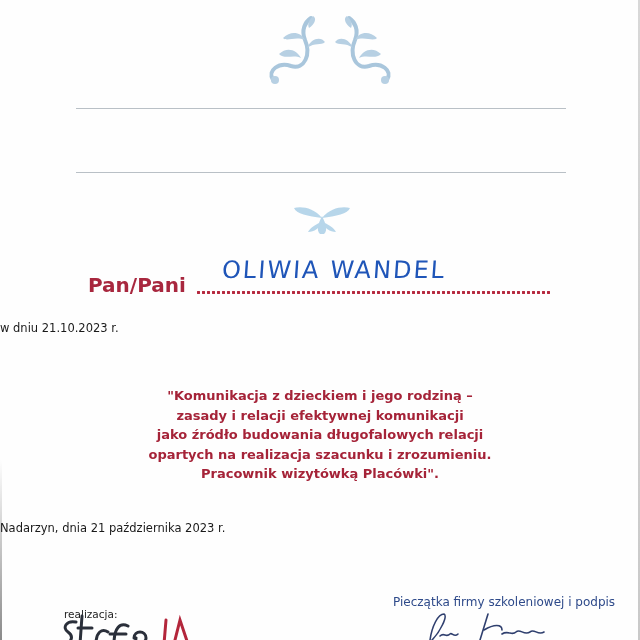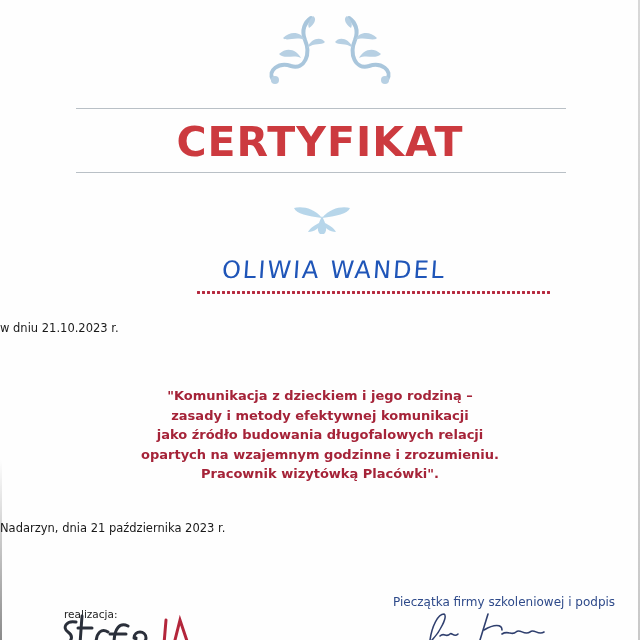--- a/index.html
+++ b/index.html
@@ -109,45 +109,45 @@
       <path d="M90 26 C 100 22, 108 28, 112 24 C 104 16, 94 18, 90 26 Z"></path>
       <path d="M94 44 C 102 40, 110 46, 116 40 C 108 32, 98 36, 94 44 Z"></path>
       <path d="M88 34 C 80 28, 74 32, 70 28 C 74 22, 84 24, 88 34 Z"></path>
       <path d="M86 14 C 80 10, 78 4, 82 2 C 86 6, 88 10, 86 14 Z"></path>
       <circle cx="10" cy="66" r="4"></circle>
       <circle cx="120" cy="66" r="4"></circle>
     </g>
   </svg>
 
   <div class="rule top"></div>
-  <div class="title">CERTYFIKAT</div>
   <div class="rule bottom"></div>
 
   <svg class="ornament-mid" viewBox="0 0 64 40">
     <g fill="#b7d6ea">
       <path d="M32 22 C 24 12, 12 10, 4 12 C 6 18, 18 20, 32 22 Z"></path>
       <path d="M32 22 C 40 12, 52 10, 60 12 C 58 18, 46 20, 32 22 Z"></path>
       <path d="M32 20 C 28 28, 26 34, 30 38 L 34 38 C 38 34, 36 28, 32 20 Z"></path>
       <path d="M32 26 C 26 28, 20 32, 18 36 C 24 36, 30 32, 32 26 Z"></path>
       <path d="M32 26 C 38 28, 44 32, 46 36 C 40 36, 34 32, 32 26 Z"></path>
     </g>
   </svg>
 
   <div class="name-row">
+    <span class="name-label">Pan/Pani</span>
     <div class="name-dots"></div>
     <span class="name-value">OLIWIA WANDEL</span>
   </div>
 
   <div class="line date-line">w dniu 21.10.2023 r.</div>
 
   <div class="course">
     <div>"Komunikacja z dzieckiem i jego rodziną –</div>
-    <div>zasady i metody efektywnej komunikacji</div>
+    <div>zasady i relacji efektywnej komunikacji</div>
     <div>jako źródło budowania długofalowych relacji</div>
-    <div>opartych na wzajemnym godzinne i zrozumieniu.</div>
+    <div>opartych na realizacja szacunku i zrozumieniu.</div>
     <div>Pracownik wizytówką Placówki".</div>
   </div>
 
   <div class="line place-line">Nadarzyn, dnia 21 października 2023 r.</div>
 
   <div class="realization">realizacja:</div>
   <div class="stamp-label">Pieczątka firmy szkoleniowej i podpis</div>
 
   <svg class="logo" viewBox="0 0 150 26">
     <g fill="none" stroke="#2a2f3a" stroke-width="3" stroke-linecap="round">

